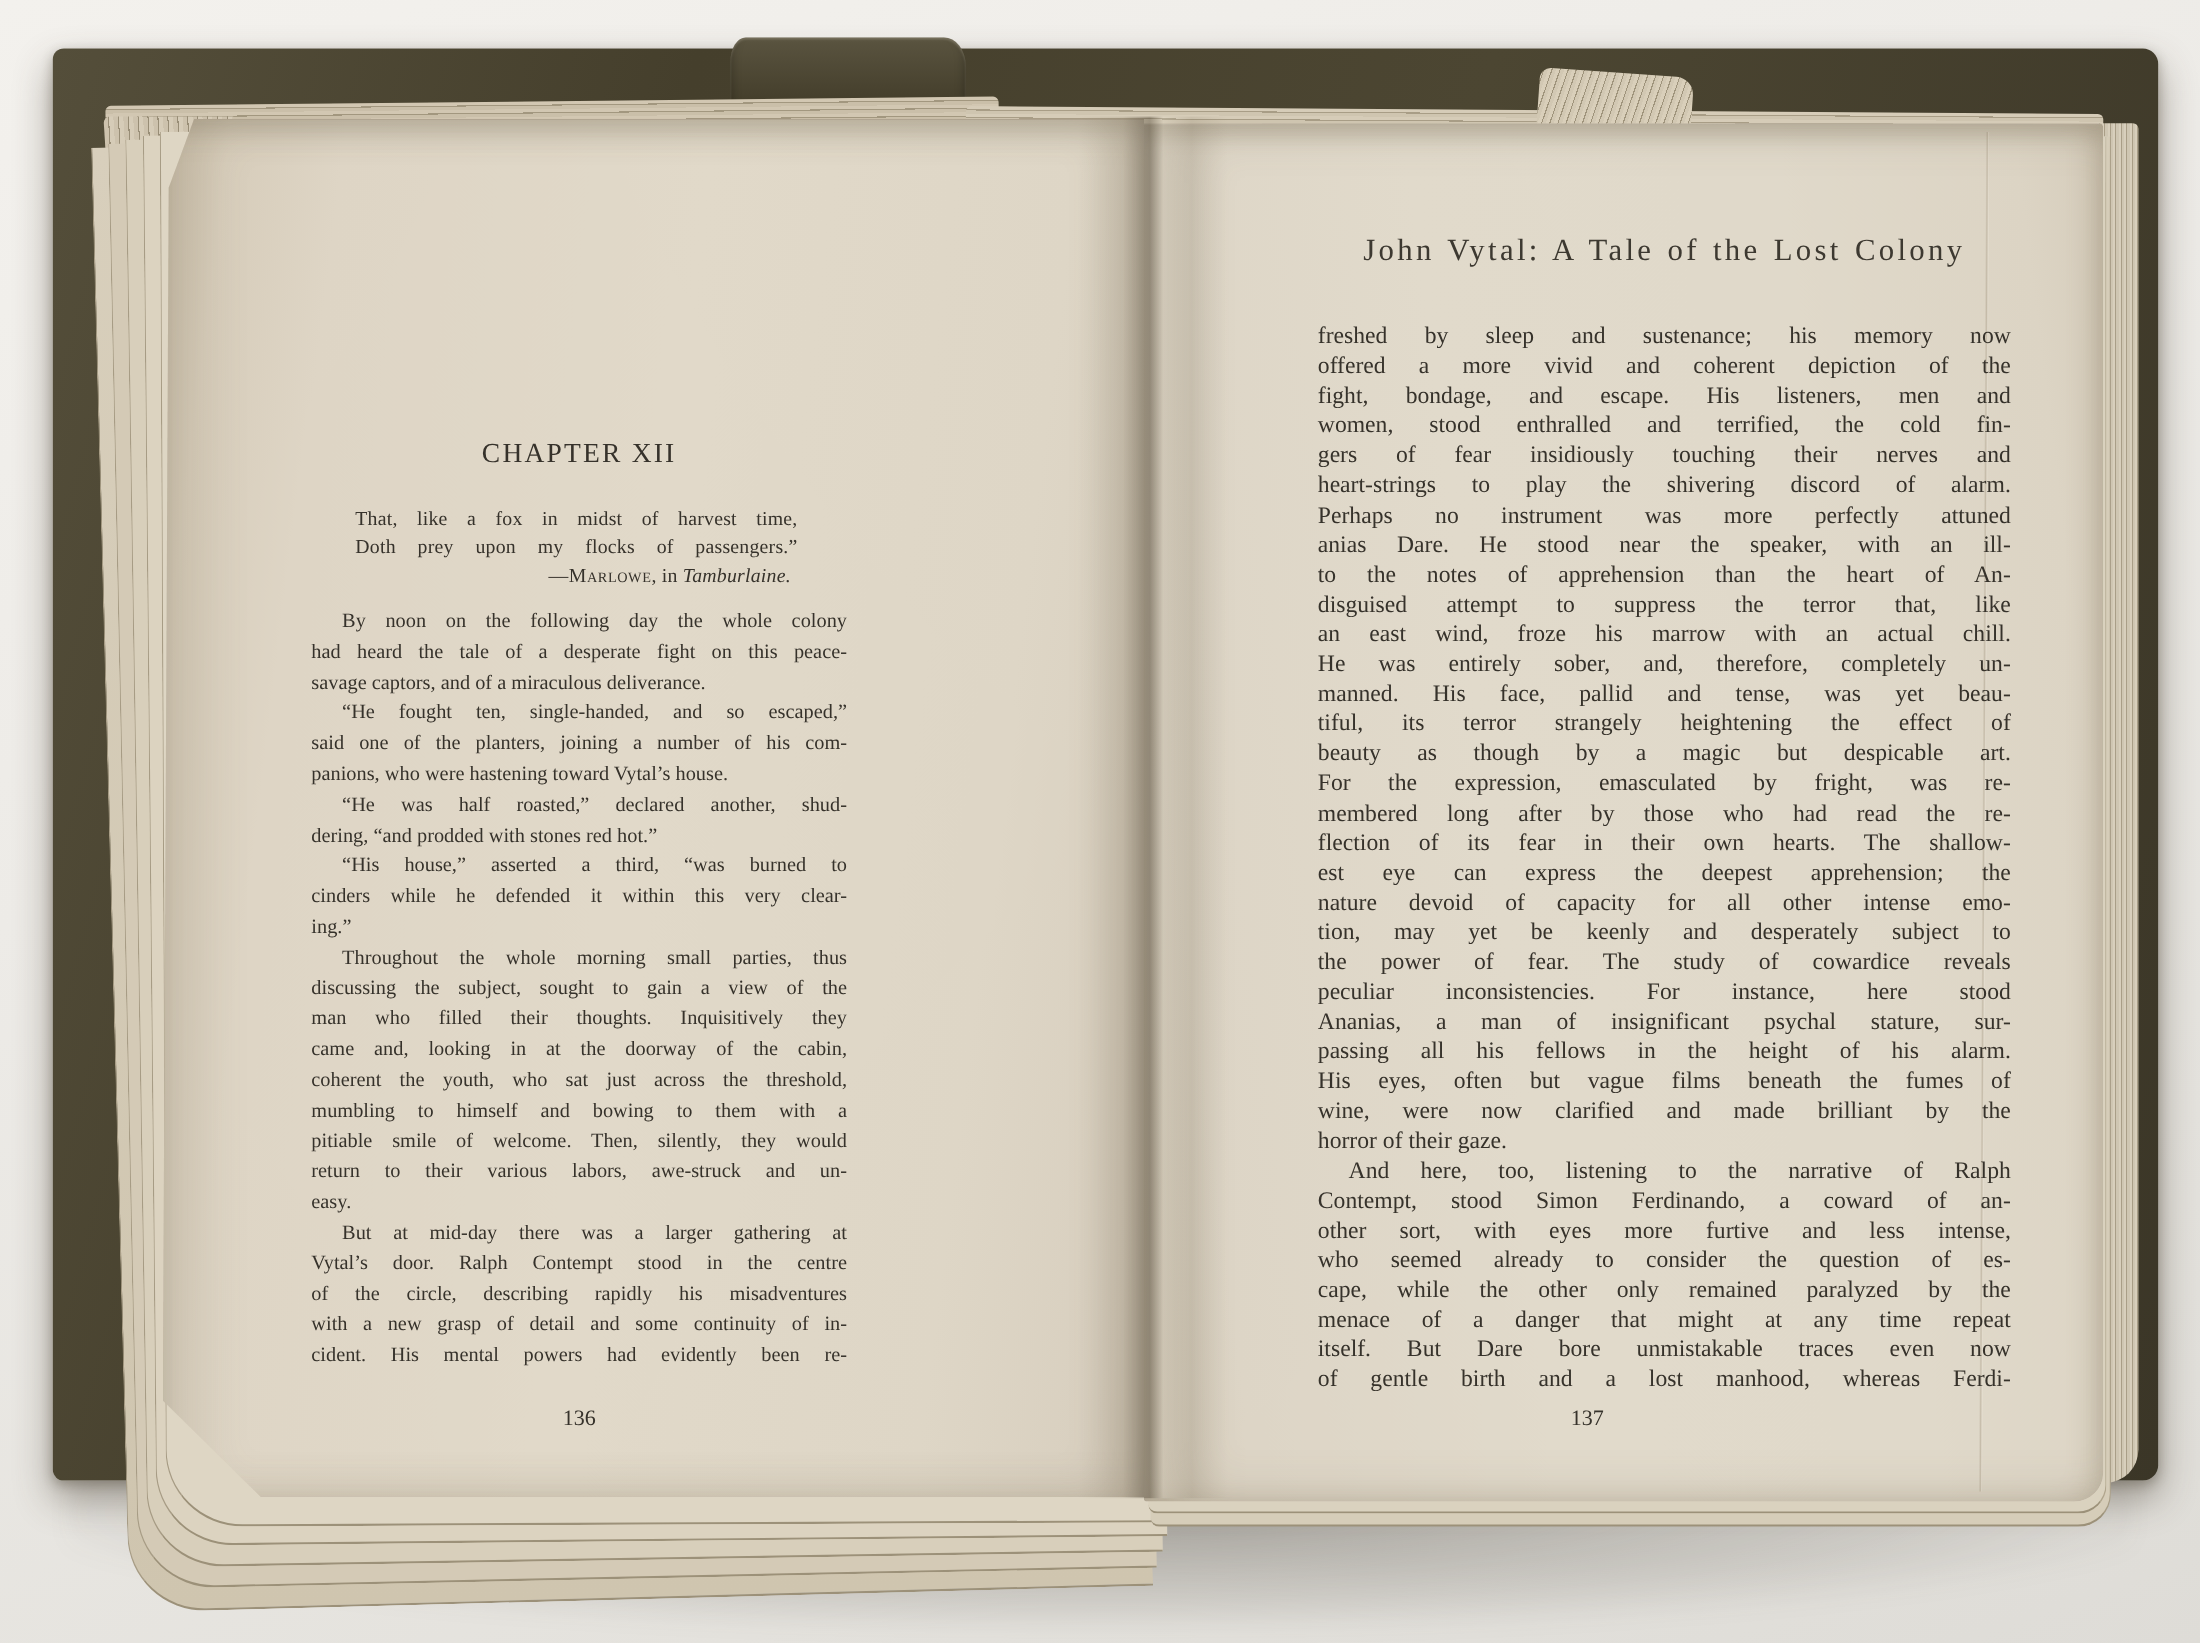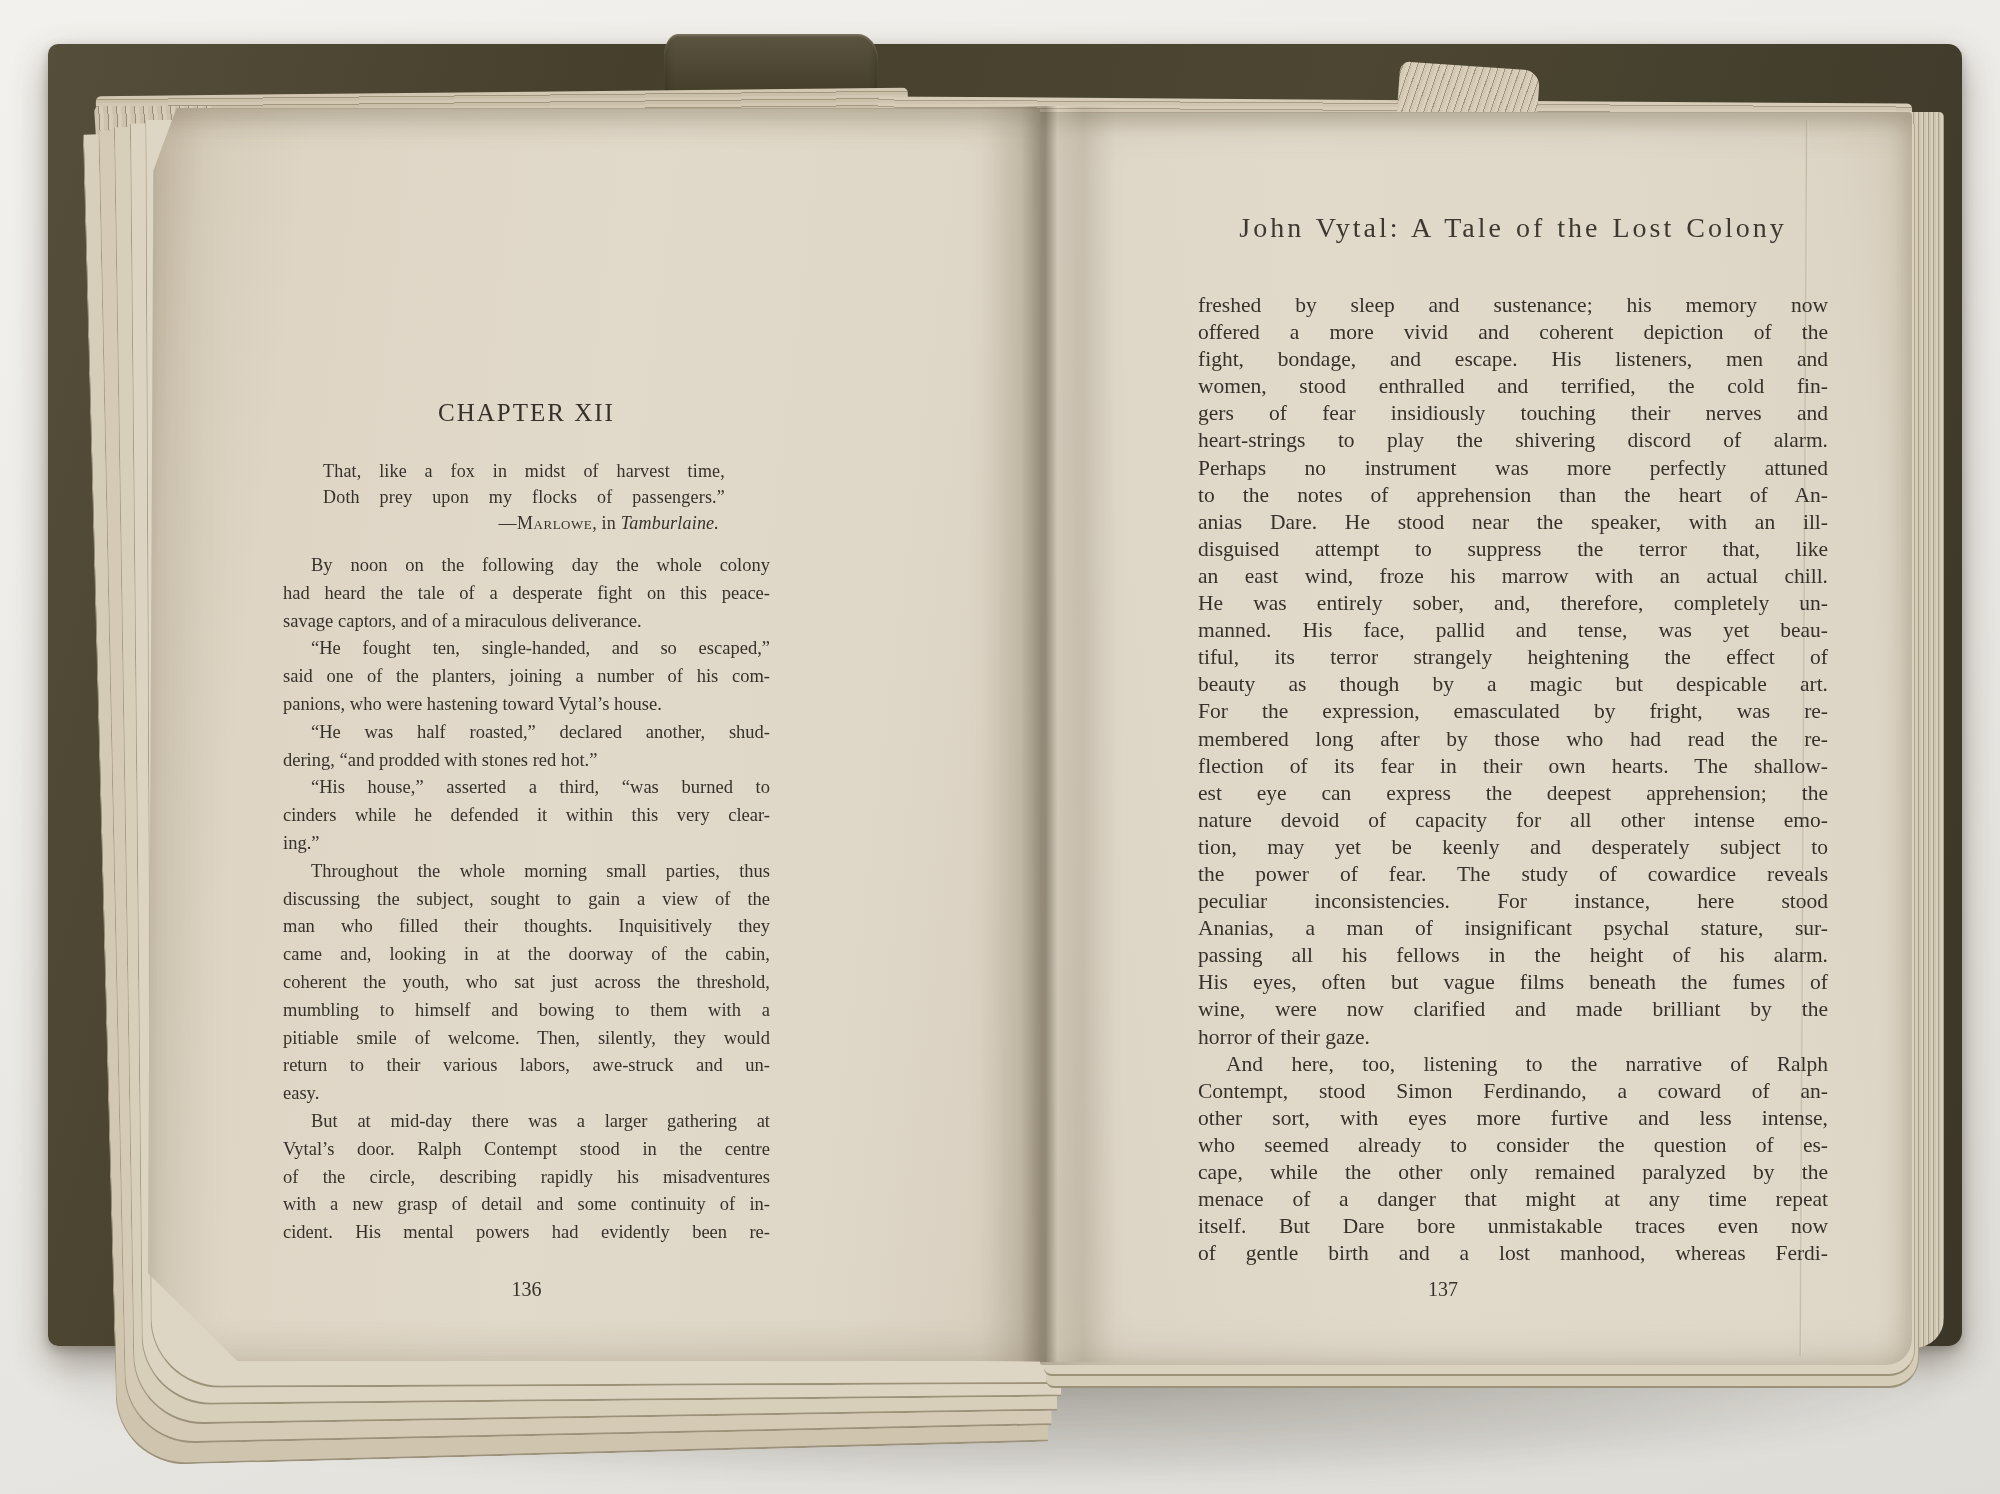--- a/index.html
+++ b/index.html
@@ -196,22 +196,22 @@
   <div class="right-text ink">
     <h2 class="running-header">John Vytal: A Tale of the Lost Colony</h2>
     <div class="body-right">
         <div class="line">freshed by sleep and sustenance; his memory now</div>
         <div class="line">offered a more vivid and coherent depiction of the</div>
         <div class="line">fight, bondage, and escape.  His listeners, men and</div>
         <div class="line">women, stood enthralled and terrified, the cold fin-</div>
         <div class="line">gers of fear insidiously touching their nerves and</div>
         <div class="line">heart-strings to play the shivering discord of alarm.</div>
         <div class="line">Perhaps no instrument was more perfectly attuned</div>
+        <div class="line">anias Dare.  He stood near the speaker, with an ill-</div>
         <div class="line">to the notes of apprehension than the heart of An-</div>
-        <div class="line">anias Dare.  He stood near the speaker, with an ill-</div>
         <div class="line">disguised attempt to suppress the terror that, like</div>
         <div class="line">an east wind, froze his marrow with an actual chill.</div>
         <div class="line">He was entirely sober, and, therefore, completely un-</div>
         <div class="line">manned.  His face, pallid and tense, was yet beau-</div>
         <div class="line">tiful, its terror strangely heightening the effect of</div>
         <div class="line">beauty as though by a magic but despicable art.</div>
         <div class="line">For the expression, emasculated by fright, was re-</div>
         <div class="line">membered long after by those who had read the re-</div>
         <div class="line">flection of its fear in their own hearts.  The shallow-</div>
         <div class="line">est eye can express the deepest apprehension; the</div>

